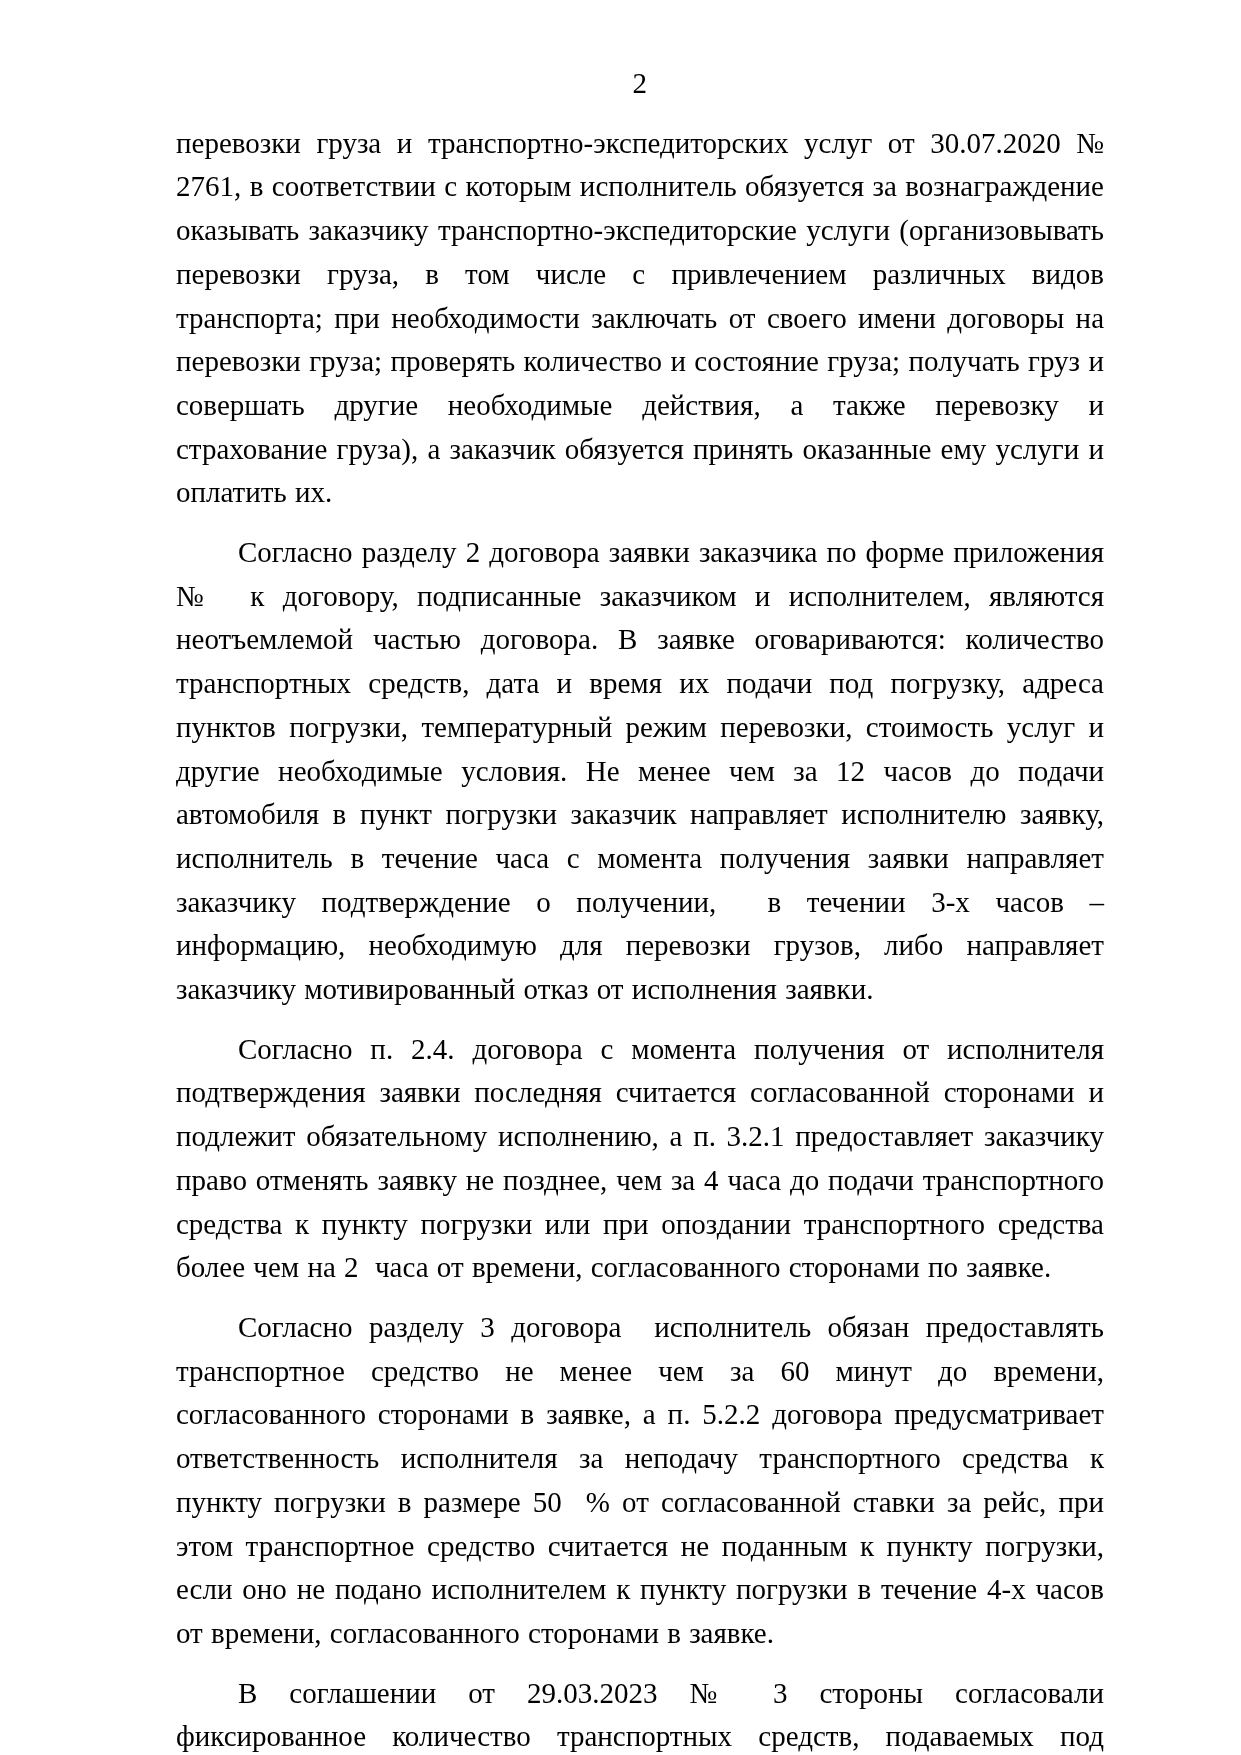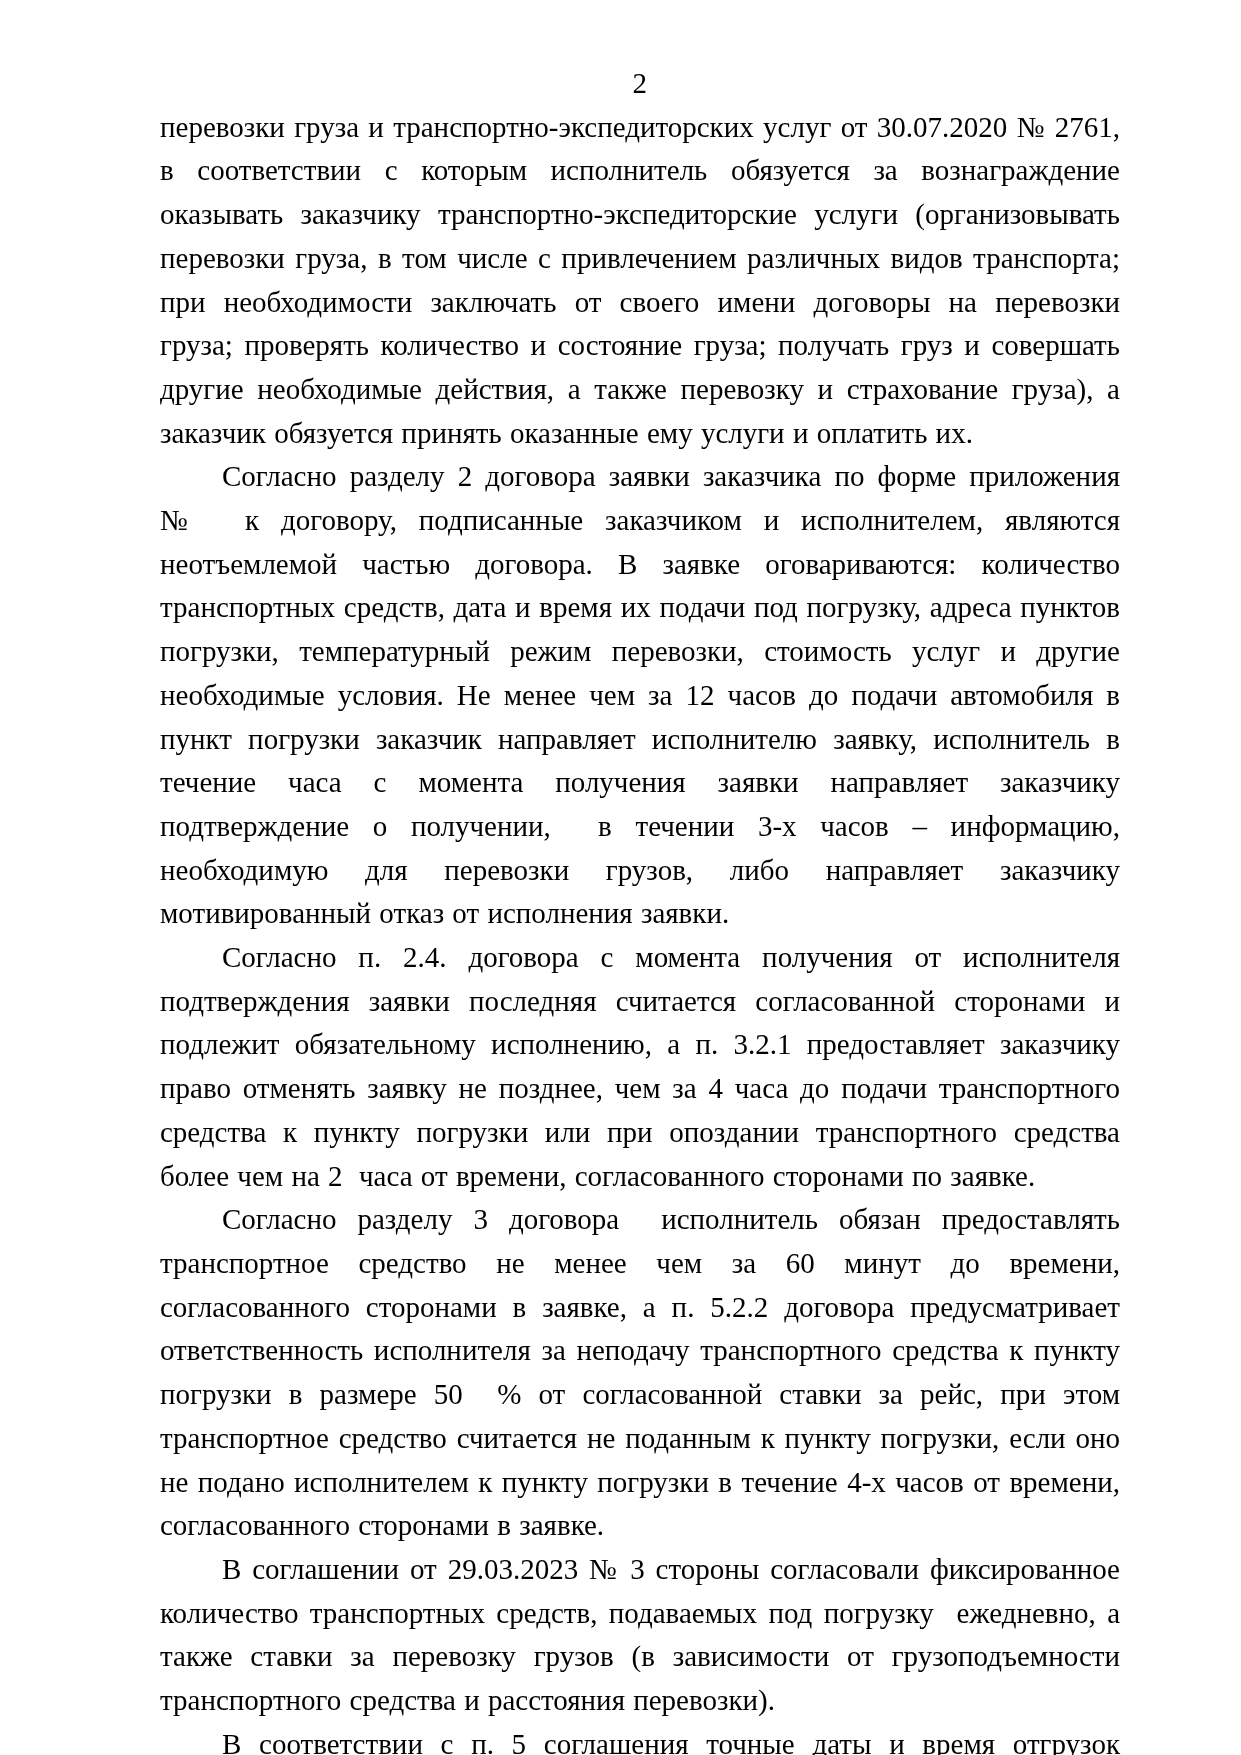--- a/index.html
+++ b/index.html
@@ -23,21 +23,21 @@
     line-height: 43.7px;
     text-align: center;
     letter-spacing: 0.5px;
   }
   .doc-body {
     font-size: 29px;
     line-height: 43.7px;
     text-align: justify;
   }
   .para {
-    margin: 0;
+    margin: 16px;
     text-indent: 62px;
     word-spacing: 1px;
   }
   .para.no-indent {
     text-indent: 0;
   }
   
   .para.continues {
     text-align-last: justify;
   }

